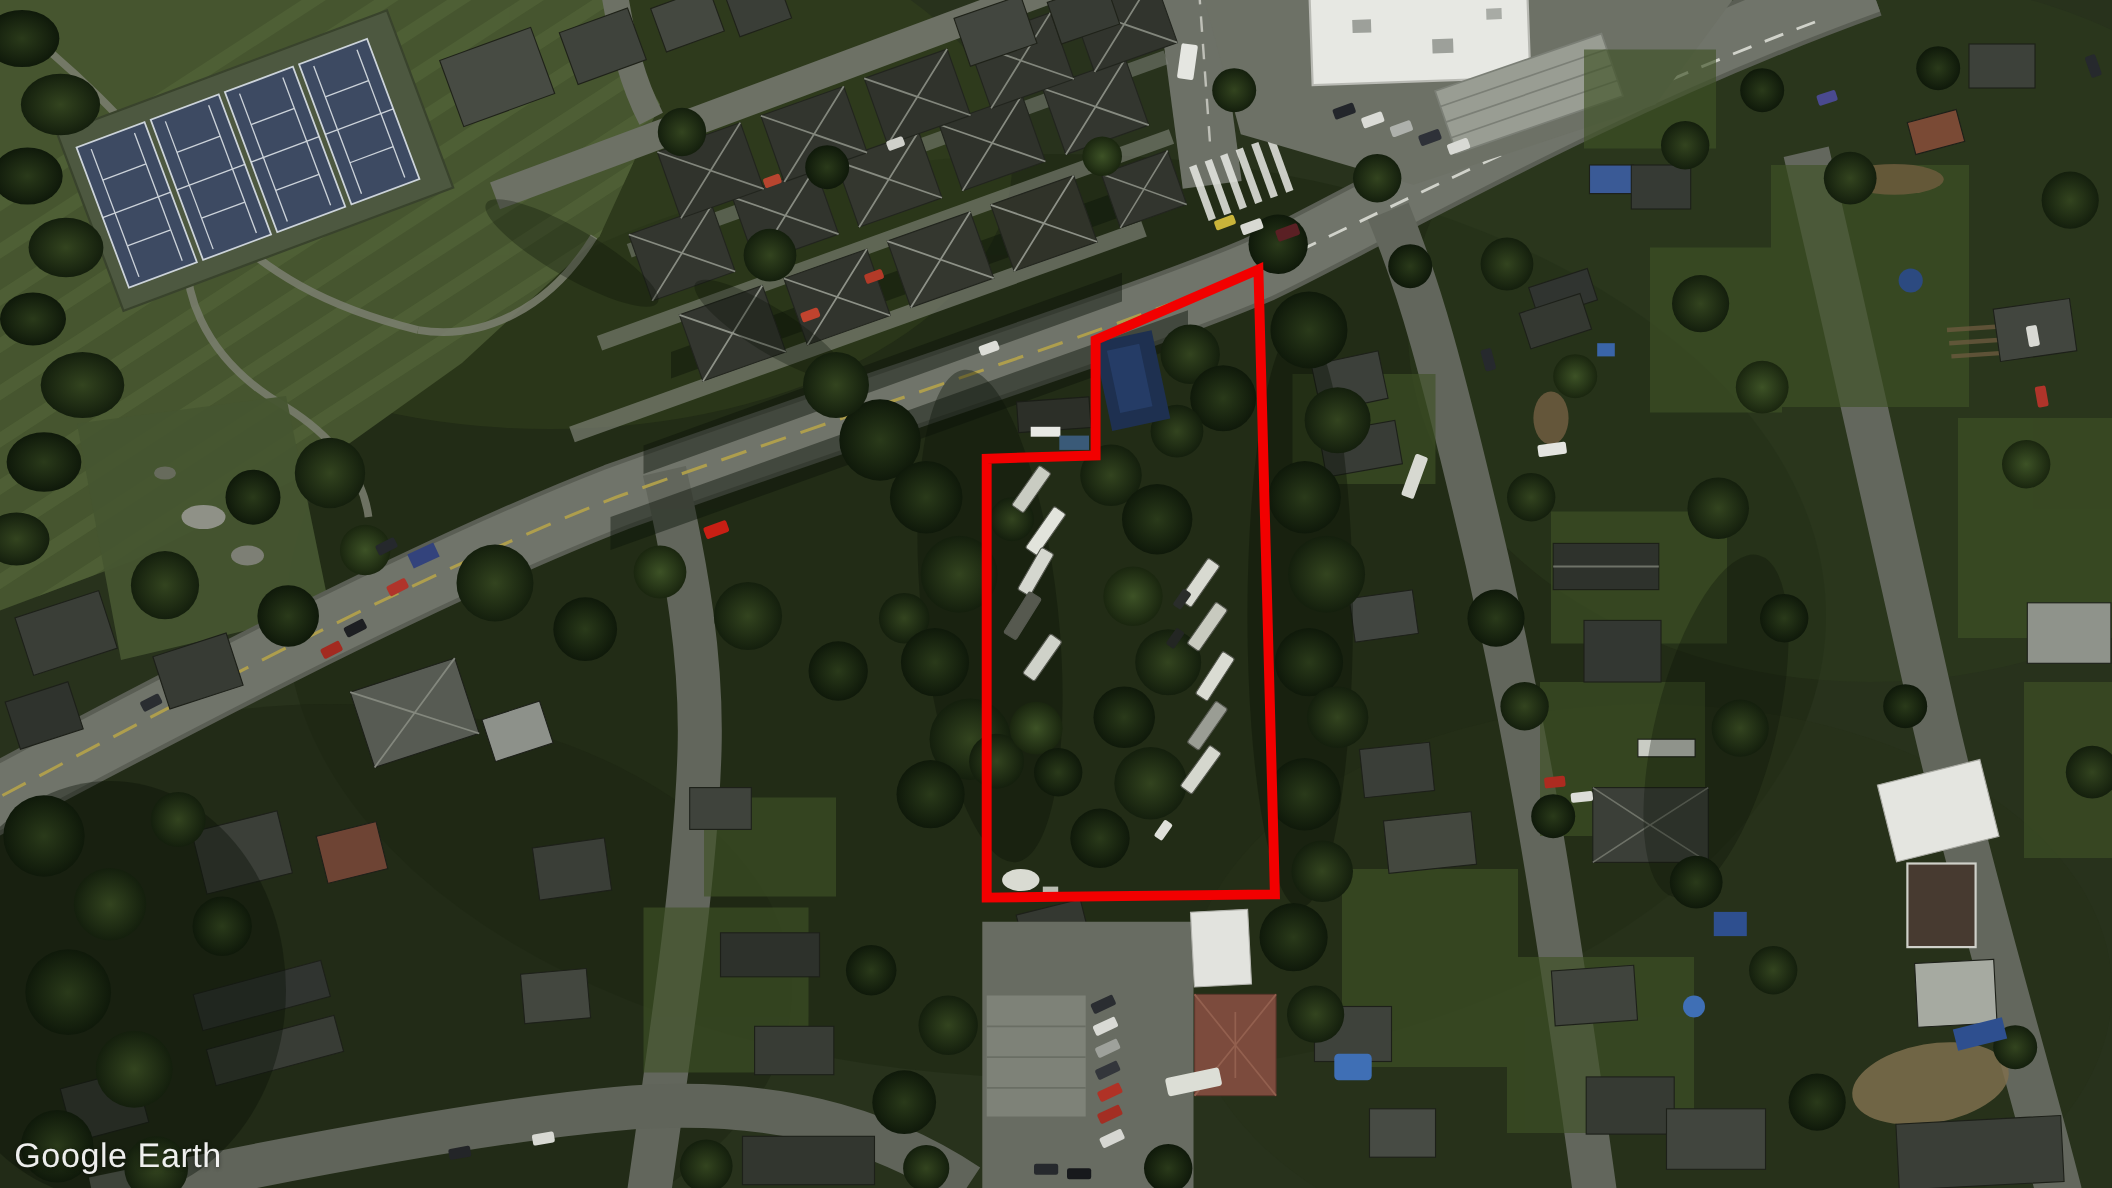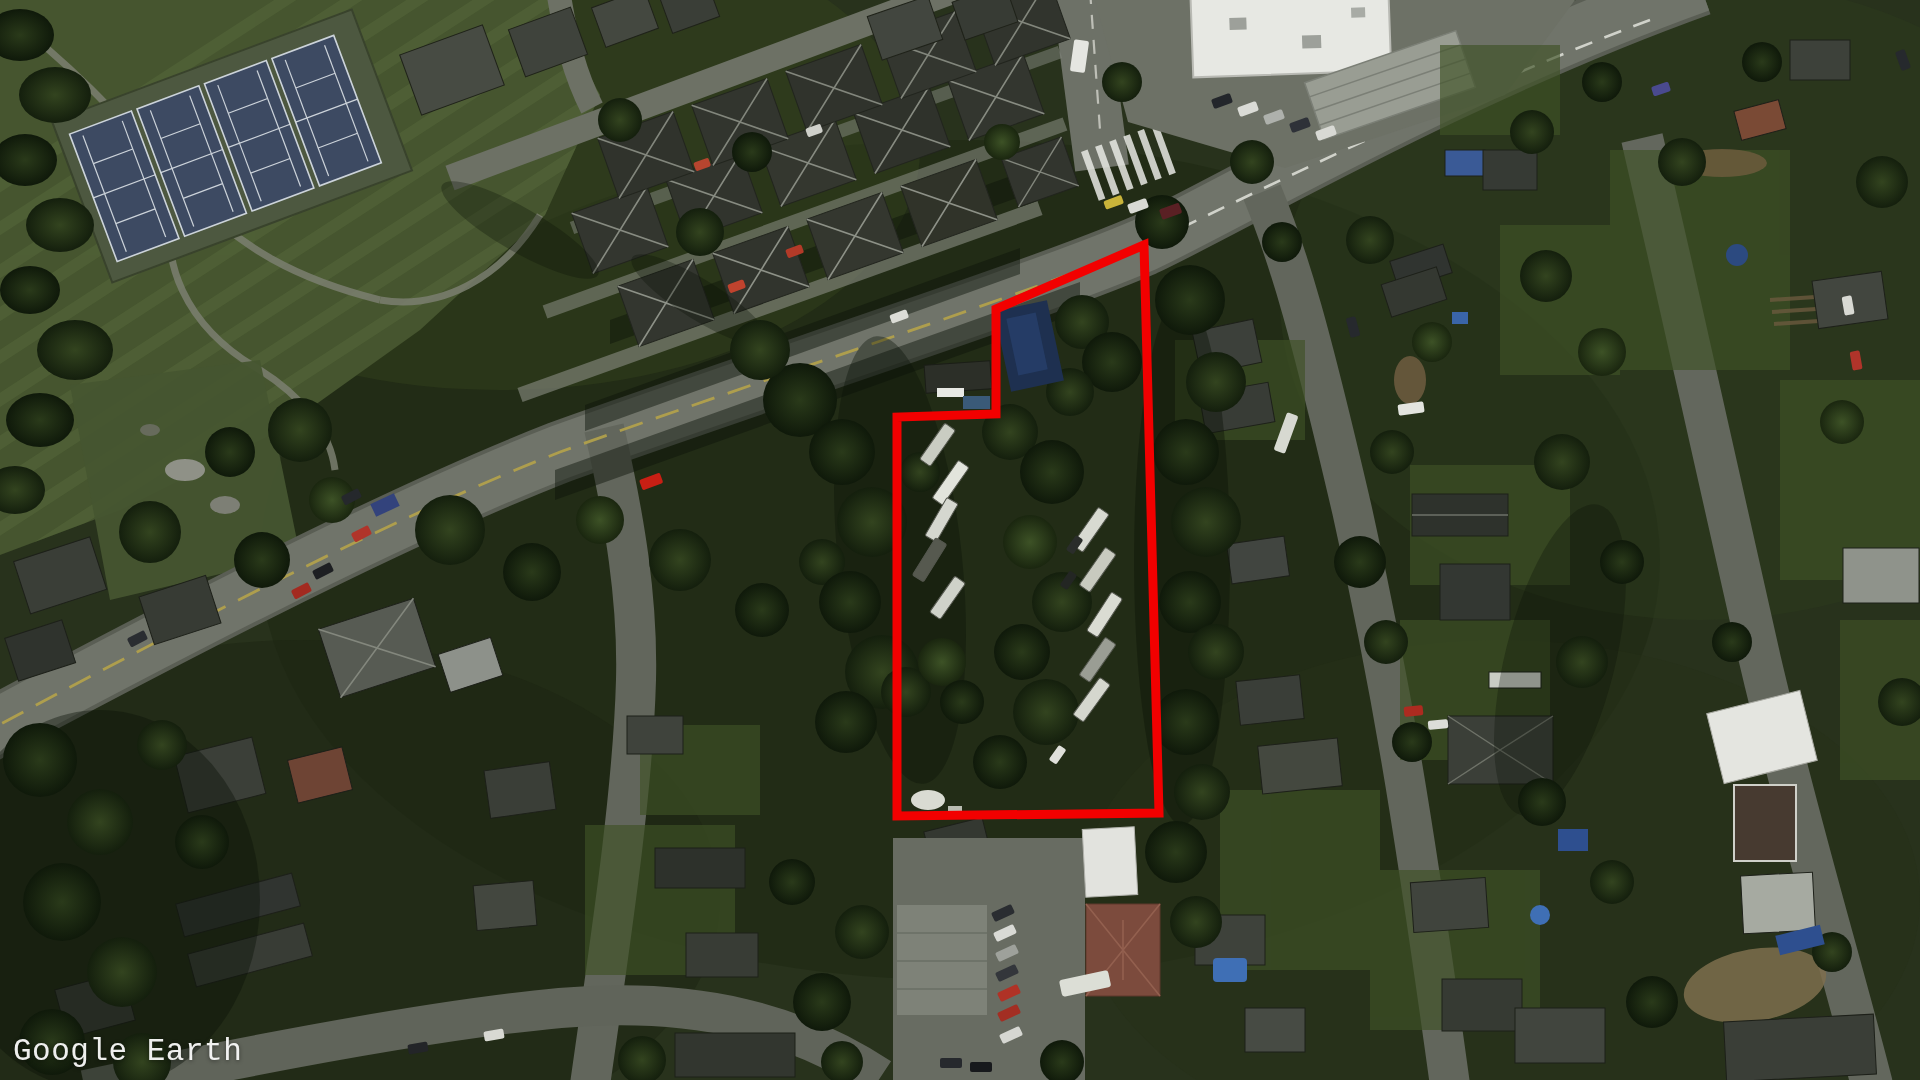--- a/index.html
+++ b/index.html
@@ -1,17 +1,17 @@
 <!DOCTYPE html>
 <html><head>
 <meta charset="utf-8">
 <style>
   html,body{margin:0;padding:0;background:#000;}
   #stage{position:relative;width:1920px;height:1080px;overflow:hidden;background:#a21caf;
-         font-family:Liberation Mono, monospace;}
+         font-family:Liberation Sans, sans-serif;}
   #imagery{position:absolute;inset:0;display:block;cursor:grab;}
   #boundary{fill:none;stroke:var(--boundary-color,#f20000);stroke-width:var(--boundary-width,9px);
             stroke-linejoin:miter;stroke-miterlimit:12;}
   #watermark{position:absolute;left:13px;bottom:11px;color:rgba(255,255,255,.93);
              font-size:31px;letter-spacing:.5px;font-weight:400;
              text-shadow:0 1px 4px rgba(0,0,0,.45);user-select:none;}
 </style>
 </head>
 <body>
 

